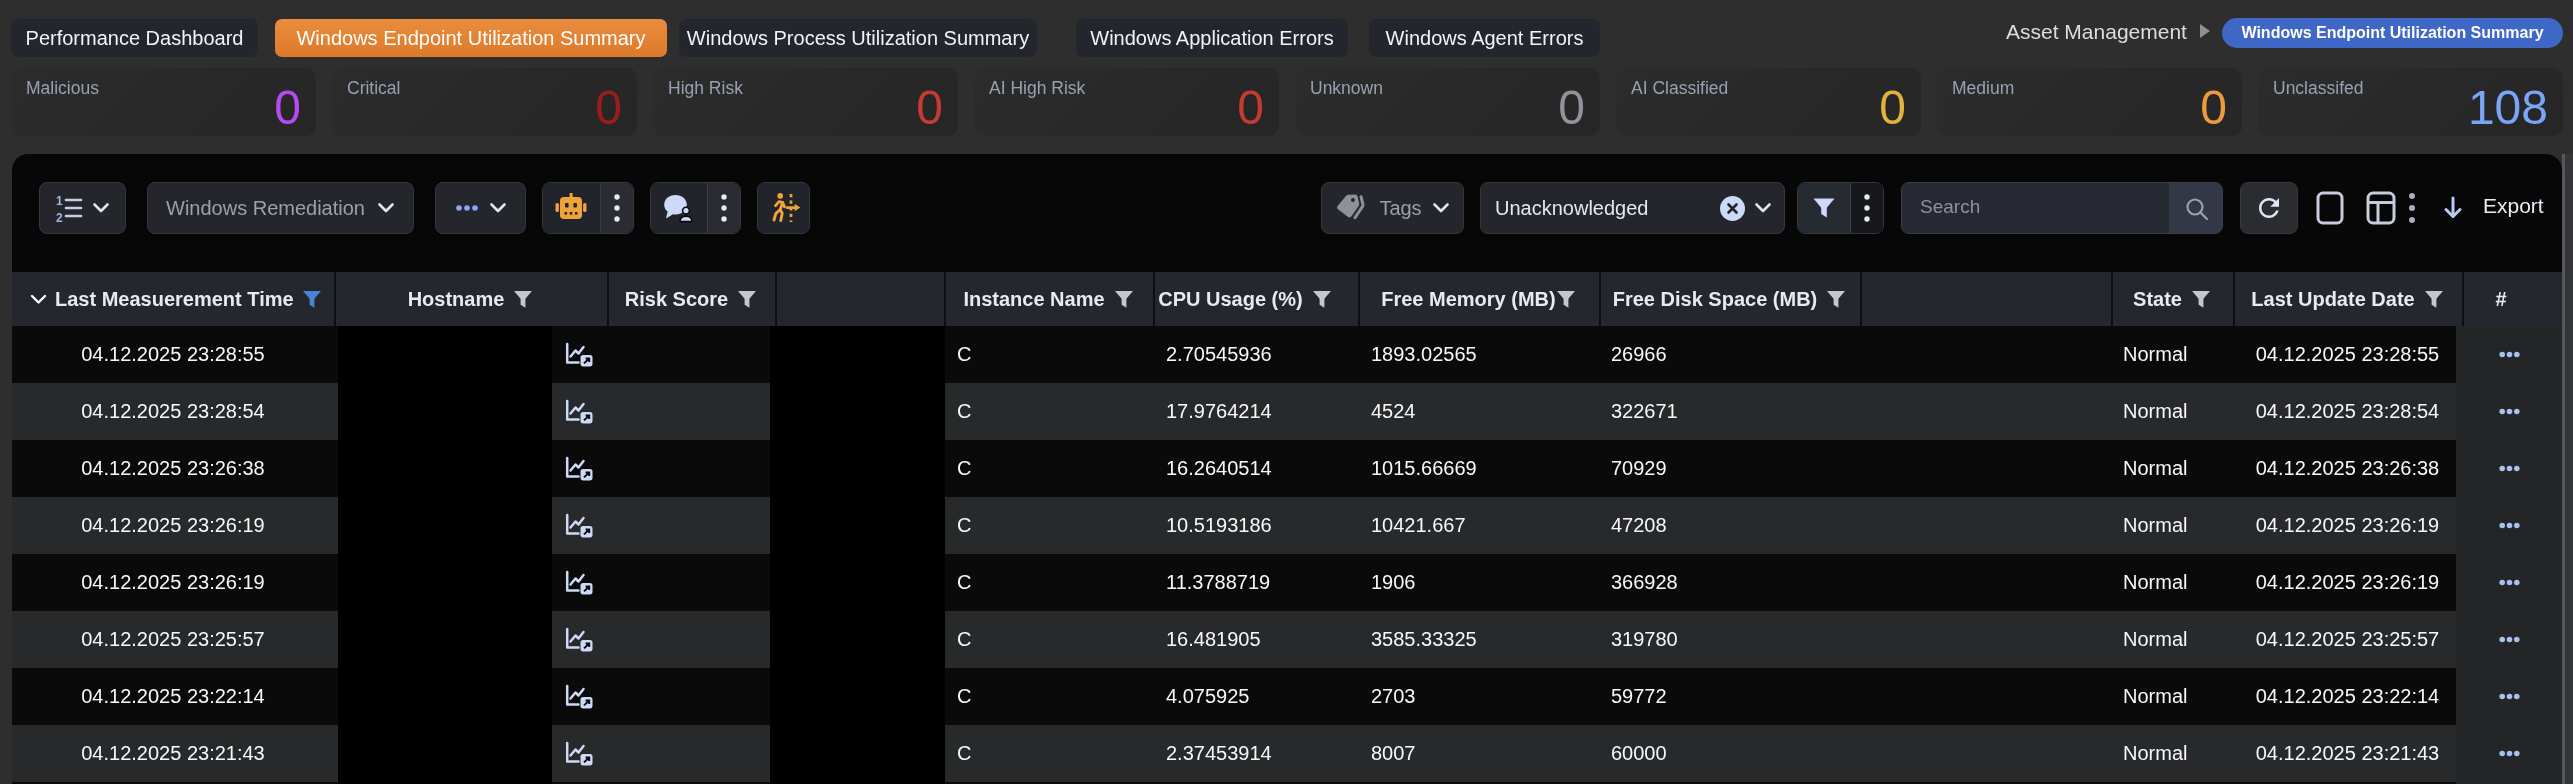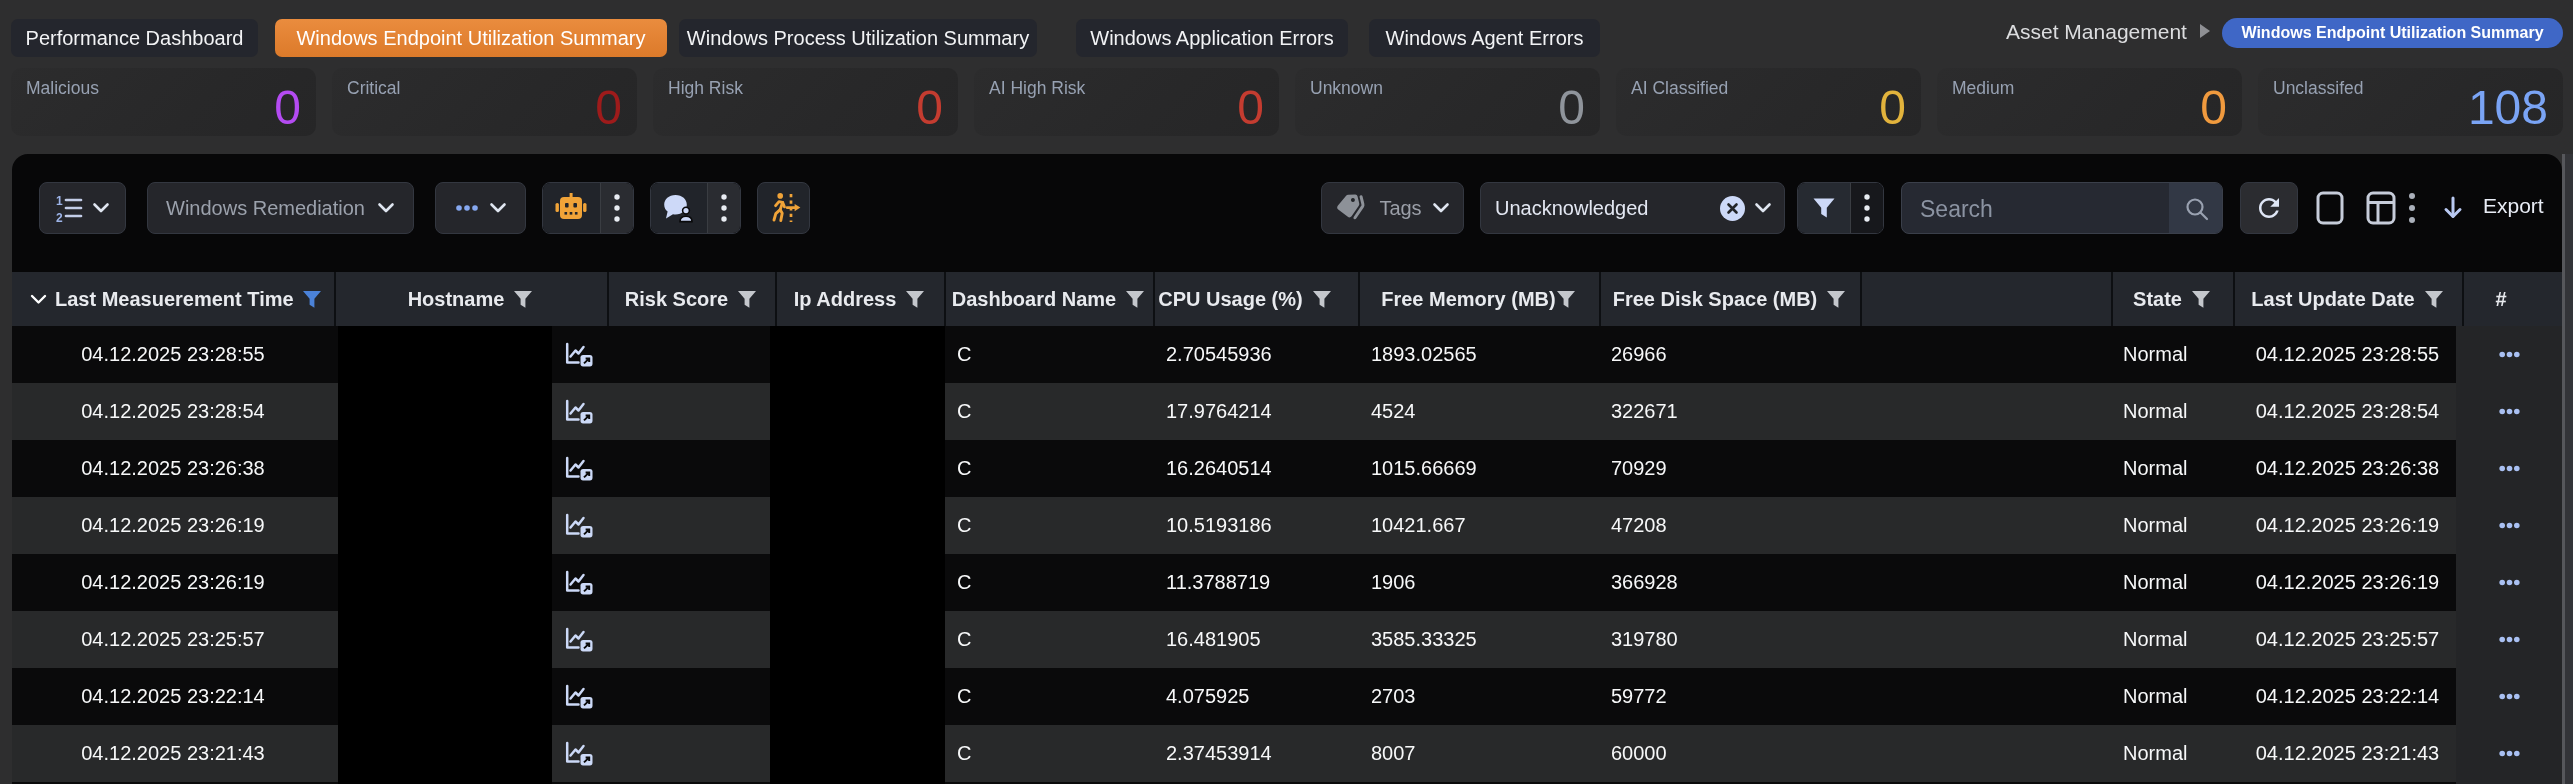--- a/index.html
+++ b/index.html
@@ -196,21 +196,21 @@
     </div>
 <div class="sg" style="width:34px;background:#17181c;border-left:1px solid #3a3d42">
       <svg width="8" height="30" viewBox="0 0 8 30">
         <circle cx="4" cy="4" r="2.7" fill="#e8ecf2"></circle>
         <circle cx="4" cy="15" r="2.7" fill="#e8ecf2"></circle>
         <circle cx="4" cy="26" r="2.7" fill="#e8ecf2"></circle>
       </svg>
     </div>
   </div>
 <div class="abs" style="left:1901px;top:182px;width:322px;height:52px;border:1px solid #3a3f4a;border-radius:8px;background:#262932;overflow:hidden">
-<div class="abs" style="left:18px;top:13px;font-size:23px;color:#8b93a2">Search</div>
+<div class="abs" style="left:18px;top:13px;font-size:19px;color:#8b93a2">Search</div>
 <div class="abs" style="left:267px;top:0;width:55px;height:52px;background:#323845;display:flex;align-items:center;justify-content:center">
       <svg width="26" height="26" viewBox="0 0 26 26">
         <circle cx="11" cy="11" r="7.5" fill="none" stroke="#99a1b0" stroke-width="2.2"></circle>
         <line x1="16.5" y1="16.5" x2="23" y2="23" stroke="#99a1b0" stroke-width="2.2" stroke-linecap="round"></line>
       </svg>
     </div>
   </div>
 <div class="btn" style="left:2240px;width:58px;background:#2b2c30">
     <svg width="30" height="30" viewBox="0 0 24 24">
 <path d="M17.65 6.35 C16.2 4.9 14.21 4 12 4 c-4.42 0-7.99 3.58-8 8 s3.57 8 8 8 c3.73 0 6.84-2.55 7.73-6 h-2.08 c-.82 2.33-3.04 4-5.65 4 -3.31 0-6-2.69-6-6 s2.69-6 6-6 c1.66 0 3.14.69 4.22 1.78 L13 11 h7 V4 l-2.35 2.35 z" fill="#dfe6f5"></path>
@@ -251,28 +251,22 @@
       <svg width="20" height="19" viewBox="0 0 20 19">
         <path d="M1 1 H19 L12.4 8.8 V17.8 L7.6 14.8 V8.8 Z" fill="#c4c7cc"></path>
       </svg>
     </div>
 <div class="hcell" style="left:322px;width:273px;gap:9px">
       <span>Hostname</span>
       <svg width="20" height="19" viewBox="0 0 20 19">
         <path d="M1 1 H19 L12.4 8.8 V17.8 L7.6 14.8 V8.8 Z" fill="#c4c7cc"></path>
       </svg>
     </div>
-<div class="hcell" style="left:763px;width:169px;gap:9px">
-      <span>Ip Address</span>
-      <svg width="20" height="19" viewBox="0 0 20 19">
-        <path d="M1 1 H19 L12.4 8.8 V17.8 L7.6 14.8 V8.8 Z" fill="#c4c7cc"></path>
-      </svg>
-    </div>
 <div class="hcell" style="left:932px;width:209px;gap:9px">
-      <span>Dashboard Name</span>
+      <span>Instance Name</span>
       <svg width="20" height="19" viewBox="0 0 20 19">
         <path d="M1 1 H19 L12.4 8.8 V17.8 L7.6 14.8 V8.8 Z" fill="#c4c7cc"></path>
       </svg>
     </div>
 <div class="hcell" style="left:1141px;width:184px;gap:9px">
       <span>CPU Usage (%)</span>
       <svg width="20" height="19" viewBox="0 0 20 19">
         <path d="M1 1 H19 L12.4 8.8 V17.8 L7.6 14.8 V8.8 Z" fill="#c4c7cc"></path>
       </svg>
     </div>

